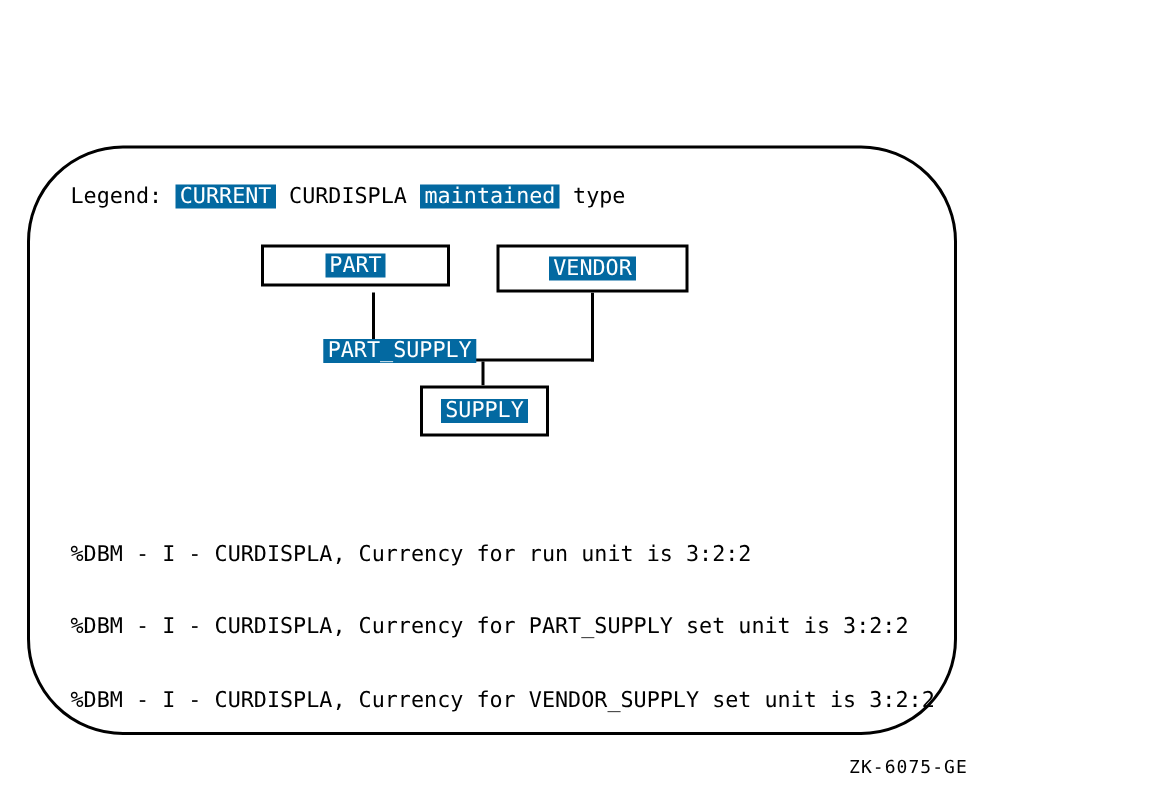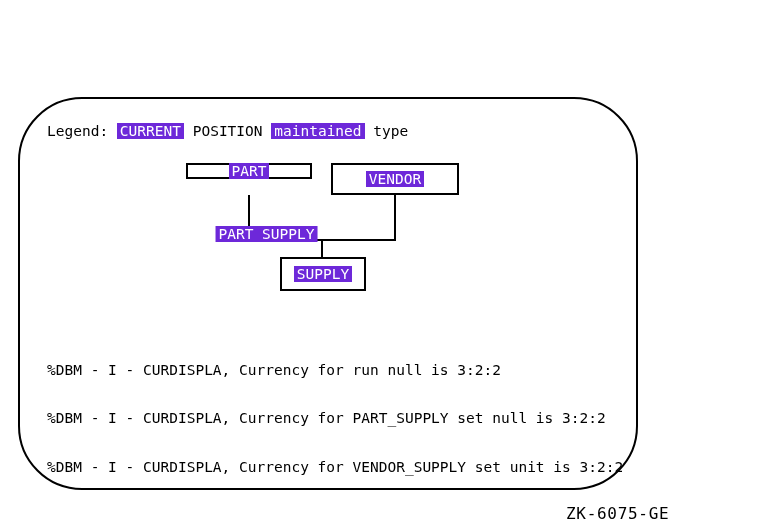--- a/index.html
+++ b/index.html
@@ -24,34 +24,34 @@
     background: #ffffff;
   }
   .legend {
     position: absolute;
     left: 47px; top: 122px;
     font-size: 14.5px;
     line-height: 18px;
     white-space: pre;
   }
   .inverse {
-    background: #6d28d9;
+    background: #0369a1;
     color: #ffffff;
     padding: 0 3px;
   }
   .node-box {
     position: absolute;
     border: 2px solid #000000;
     background: #ffffff;
     display: flex;
     align-items: center;
     justify-content: center;
     font-size: 14.5px;
   }
-  .part-box   { left: 186px; top: 163px; width: 126px; height: 16px; }
+  .part-box   { left: 174px; top: 163px; width: 126px; height: 28px; }
   .vendor-box { left: 331px; top: 163px; width: 128px; height: 32px; }
   .supply-box { left: 280px; top: 257px; width: 86px;  height: 34px; }
   .line {
     position: absolute;
     background: #000000;
   }
   .vline-part   { left: 248px; top: 195px; width: 2px; height: 46px; }
   .vline-vendor { left: 394px; top: 195px; width: 2px; height: 46px; }
   .hline        { left: 248px; top: 239px; width: 148px; height: 2px; }
   .vline-center { left: 321px; top: 241px; width: 2px; height: 16px; }
@@ -67,33 +67,33 @@
   .console {
     position: absolute;
     left: 47px; top: 329px;
     font-size: 14.5px;
     line-height: 16.3px;
     white-space: pre;
   }
   .figure-id {
     position: absolute;
     left: 566px; top: 504px;
-    font-size: 16px;
+    font-size: 12px;
     letter-spacing: 0.7px;
     white-space: pre;
   }
 </style>
 </head>
 <body>
 
 <div class="canvas">
 
   <div class="frame"></div>
 
-  <div class="legend"><span>Legend:</span> <span class="inverse">CURRENT</span> <span>POSITION</span> <span class="inverse">maintained</span> <span>type</span></div>
+  <div class="legend"><span>Legend:</span> <span class="inverse">CURRENT</span> <span>CURDISPLA</span> <span class="inverse">maintained</span> <span>type</span></div>
 
   <div class="line vline-part"></div>
   <div class="line vline-vendor"></div>
   <div class="line hline"></div>
   <div class="line vline-center"></div>
 
   <div class="node-box part-box">
     <span class="inverse">PART</span>
   </div>
   <div class="node-box supply-box">
@@ -101,22 +101,22 @@
   </div>
   <div class="node-box vendor-box">
     <span class="inverse">VENDOR</span>
   </div>
 
   <div class="edge-label edge-label-part">
     <span class="inverse">PART_SUPPLY</span>
   </div>
 
   <div class="console">
-    <div class="console-line">%DBM - I - CURDISPLA, Currency for run null is 3:2:2</div>
-    <div class="console-line">%DBM - I - CURDISPLA, Currency for PART_SUPPLY set null is 3:2:2</div>
+    <div class="console-line">%DBM - I - CURDISPLA, Currency for run unit is 3:2:2</div>
+    <div class="console-line">%DBM - I - CURDISPLA, Currency for PART_SUPPLY set unit is 3:2:2</div>
     <div class="console-line">%DBM - I - CURDISPLA, Currency for VENDOR_SUPPLY set unit is 3:2:2</div>
     
     
     
     
   </div>
 
   <div class="figure-id">ZK-6075-GE</div>
 
 </div>

